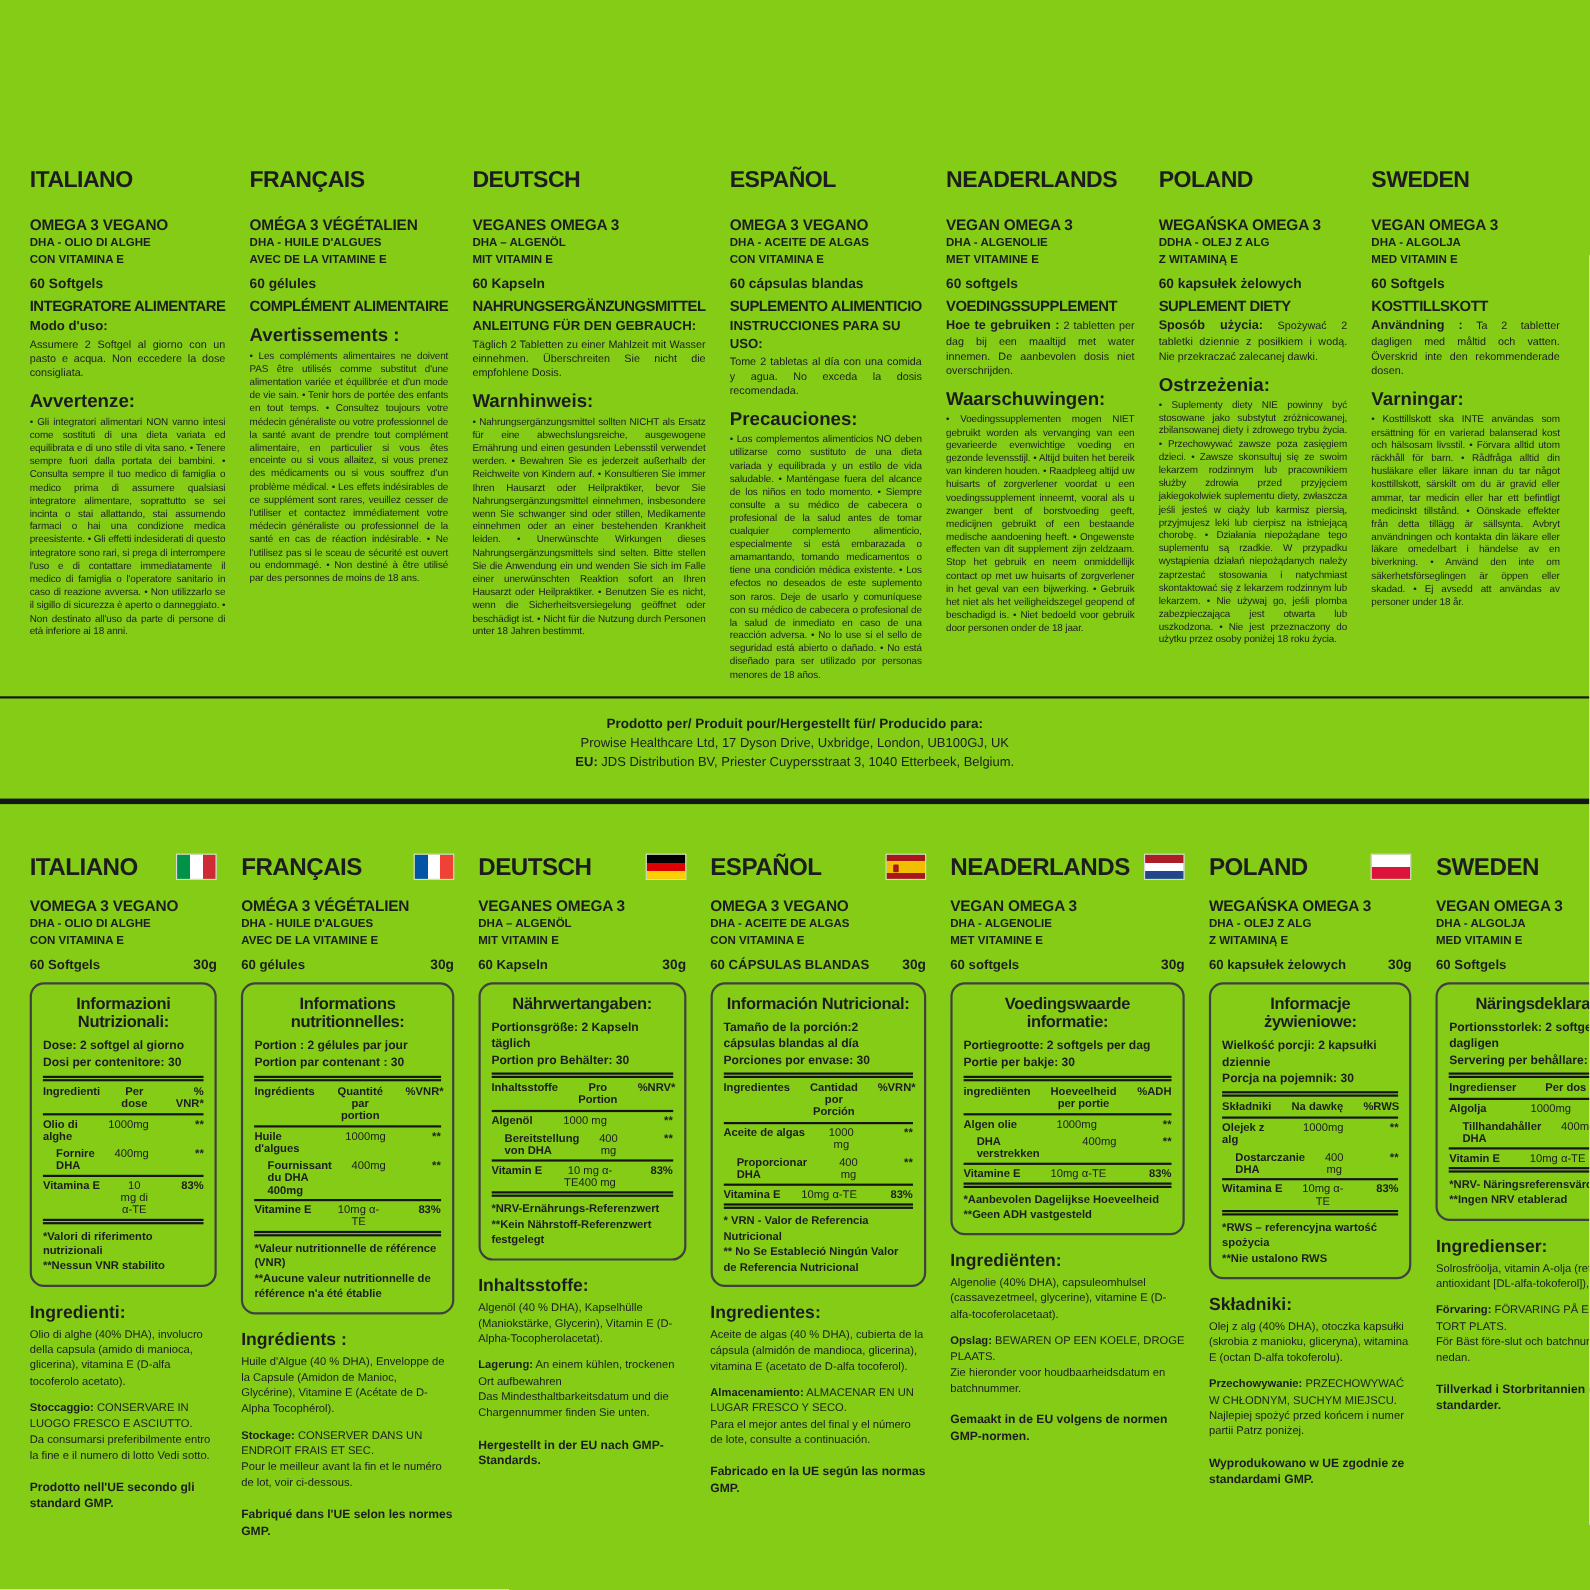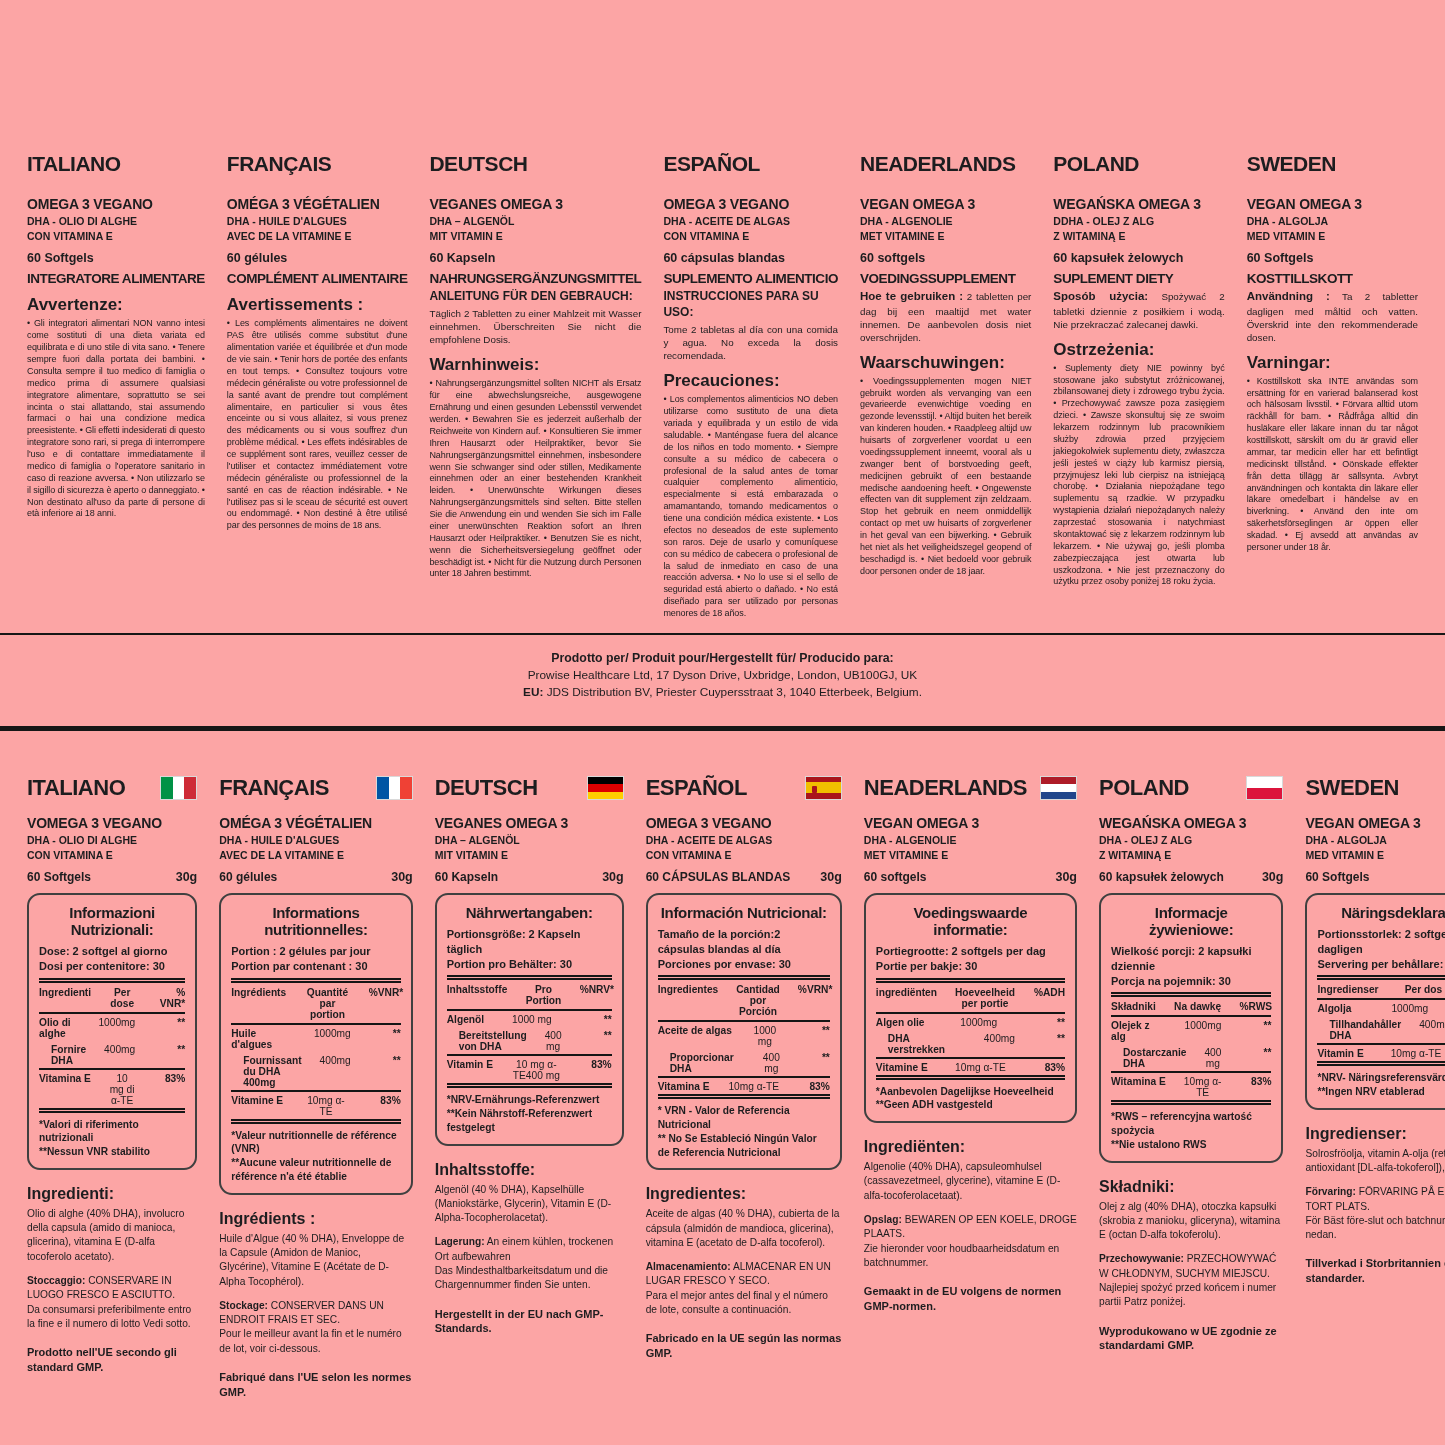--- a/index.html
+++ b/index.html
@@ -1,17 +1,17 @@
 <!DOCTYPE html>
 <html><head>
 <meta charset="utf-8">
 <style>
   html,body{margin:0;padding:0;background:#fff;}
   body{width:1445px;height:1445px;font-family:"Liberation Sans",sans-serif;color:#1d1d1f;}
-  .sheet{position:relative;width:1445px;height:1445px;background:#fca5a5;overflow:hidden;}
+  .sheet{position:relative;width:1445px;height:1445px;background:#84cc16;overflow:hidden;}
 
   .cols{display:grid;grid-template-columns:repeat(7,1fr);column-gap:22px;}
 
   
   .top-section{position:absolute;top:0;left:0;width:100%;height:633px;padding:152px 27px 0;box-sizing:border-box;overflow:hidden;}
   .lang-title{font-size:21px;font-weight:bold;letter-spacing:-0.5px;margin:0 0 20px;}
   .product{font-size:14px;font-weight:bold;letter-spacing:-0.2px;margin:0 0 2px;}
   .product-sub{font-size:10.5px;font-weight:bold;line-height:1.4;margin:0;}
   .count{font-size:12.5px;font-weight:bold;margin:8px 0 6px;}
   .type-title{font-size:13.5px;font-weight:bold;letter-spacing:-0.45px;white-space:nowrap;margin:2px 0 3px;}
@@ -72,20 +72,21 @@
 <div class="sheet">
 
   <section class="top-section">
     <div class="cols" id="top-columns">
   <article class="top-col">
     <h2 class="lang-title">ITALIANO</h2>
     <p class="product">OMEGA 3 VEGANO</p>
     <p class="product-sub"><span>DHA - OLIO DI ALGHE</span><br><span>CON VITAMINA E</span></p>
     <p class="count">60 Softgels</p>
     <h3 class="type-title">INTEGRATORE ALIMENTARE</h3>
+    <p class="usage"><span class="usage-label">Modo d'uso:</span> <span>Assumere 2 Softgel al giorno con un pasto e acqua. Non eccedere la dose consigliata.</span></p>
     <h4 class="warn-label">Avvertenze:</h4>
     <p class="warn-text">• Gli integratori alimentari NON vanno intesi come sostituti di una dieta variata ed equilibrata e di uno stile di vita sano. • Tenere sempre fuori dalla portata dei bambini. • Consulta sempre il tuo medico di famiglia o medico prima di assumere qualsiasi integratore alimentare, soprattutto se sei incinta o stai allattando, stai assumendo farmaci o hai una condizione medica preesistente. • Gli effetti indesiderati di questo integratore sono rari, si prega di interrompere l'uso e di contattare immediatamente il medico di famiglia o l'operatore sanitario in caso di reazione avversa. • Non utilizzarlo se il sigillo di sicurezza è aperto o danneggiato. • Non destinato all'uso da parte di persone di età inferiore ai 18 anni.</p>
   </article>
 
   <article class="top-col">
     <h2 class="lang-title">FRANÇAIS</h2>
     <p class="product">OMÉGA 3 VÉGÉTALIEN</p>
     <p class="product-sub"><span>DHA - HUILE D'ALGUES</span><br><span>AVEC DE LA VITAMINE E</span></p>
     <p class="count">60 gélules</p>
     <h3 class="type-title">COMPLÉMENT ALIMENTAIRE</h3>

